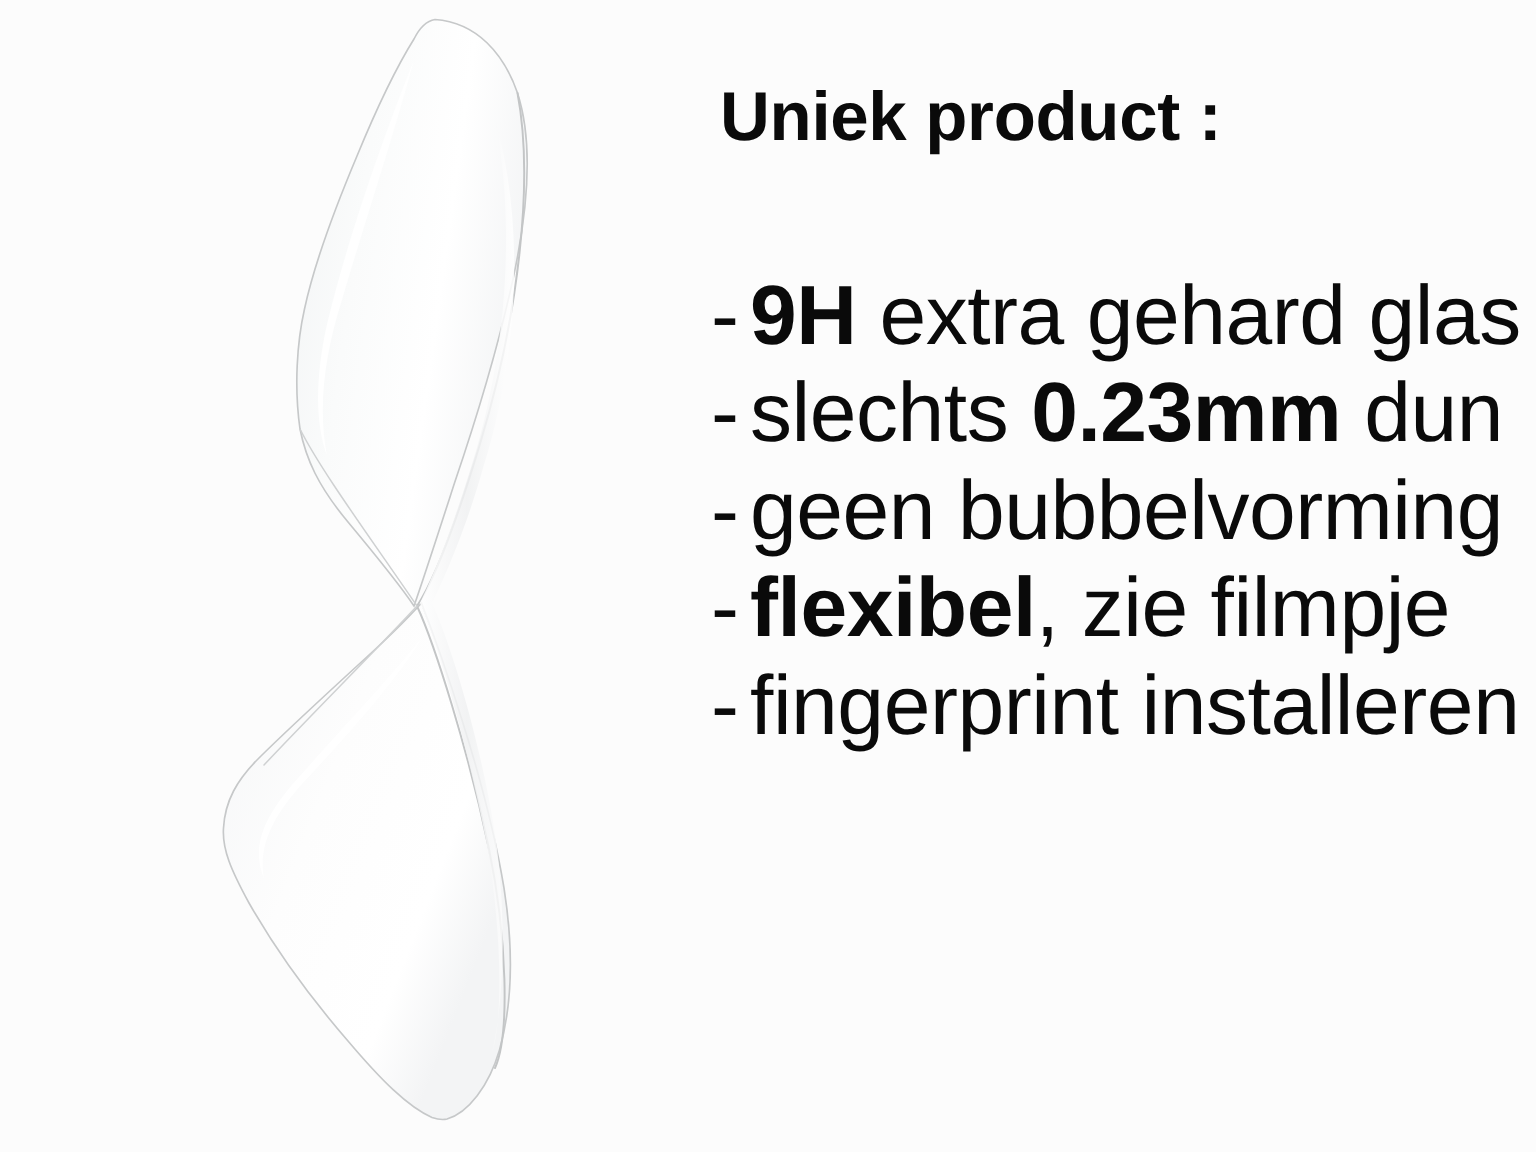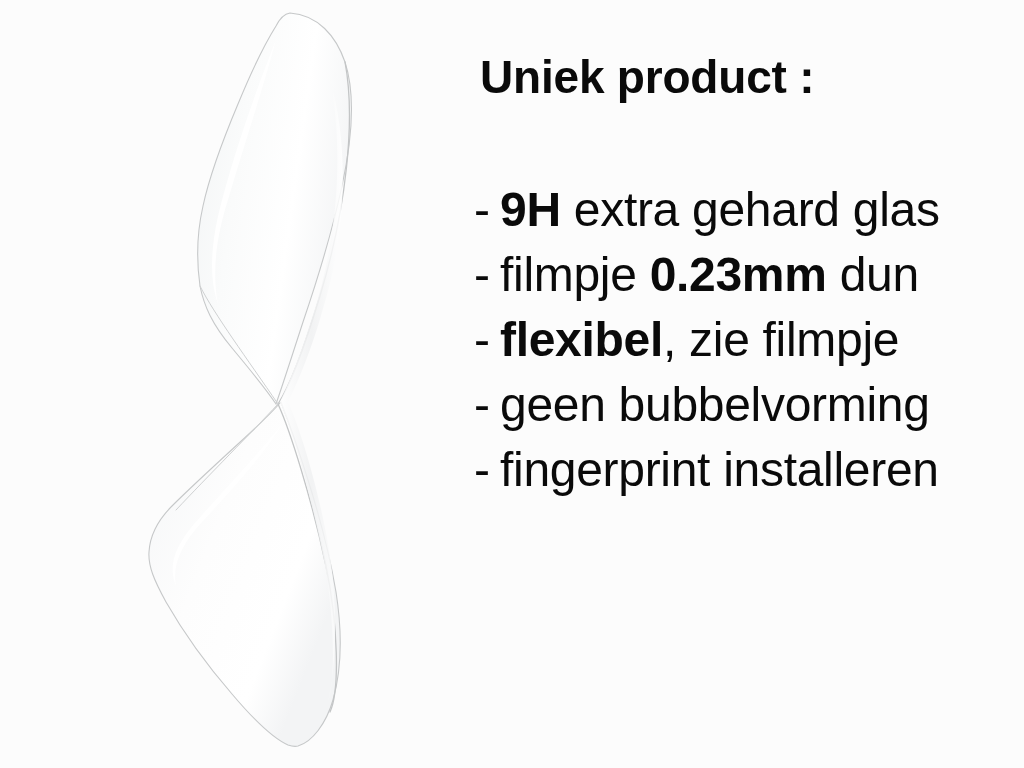--- a/index.html
+++ b/index.html
@@ -63,21 +63,21 @@
     position: absolute;
     left: 0;
     top: 184px;
     margin: 0;
     padding: 0;
     list-style: none;
   }
   .feature-item {
     display: block;
     height: 65px;
-    font-size: 48px;
+    font-size: 56px;
     line-height: 52px;
     color: #0a0a0a;
     white-space: nowrap;
     letter-spacing: -0.3px;
   }
   .feature-dash {
     display: inline-block;
     width: 26px;
     color: #0a0a0a;
   }
@@ -178,30 +178,30 @@
 
     <h1 class="product-title">Uniek product :</h1>
 
     <ul class="feature-list">
 
       <li class="feature-item">
         <span class="feature-dash">-</span><span class="feature-text"><strong>9H</strong><span> extra gehard glas</span></span>
       </li>
 
       <li class="feature-item">
-        <span class="feature-dash">-</span><span class="feature-text"><span>filmpje </span><strong>0.23mm</strong><span> dun</span></span>
-      </li>
-
+        <span class="feature-dash">-</span><span class="feature-text"><span>slechts </span><strong>0.23mm</strong><span> dun</span></span>
+      </li>
+
+
+      <li class="feature-item">
+        <span class="feature-dash">-</span><span class="feature-text">geen bubbelvorming</span>
+      </li>
 
       <li class="feature-item">
         <span class="feature-dash">-</span><span class="feature-text"><strong>flexibel</strong><span>, zie filmpje</span></span>
-      </li>
-
-      <li class="feature-item">
-        <span class="feature-dash">-</span><span class="feature-text">geen bubbelvorming</span>
       </li>
 
       <li class="feature-item">
         <span class="feature-dash">-</span><span class="feature-text">fingerprint installeren</span>
       </li>
 
     </ul>
   </div>
 </div>
 

